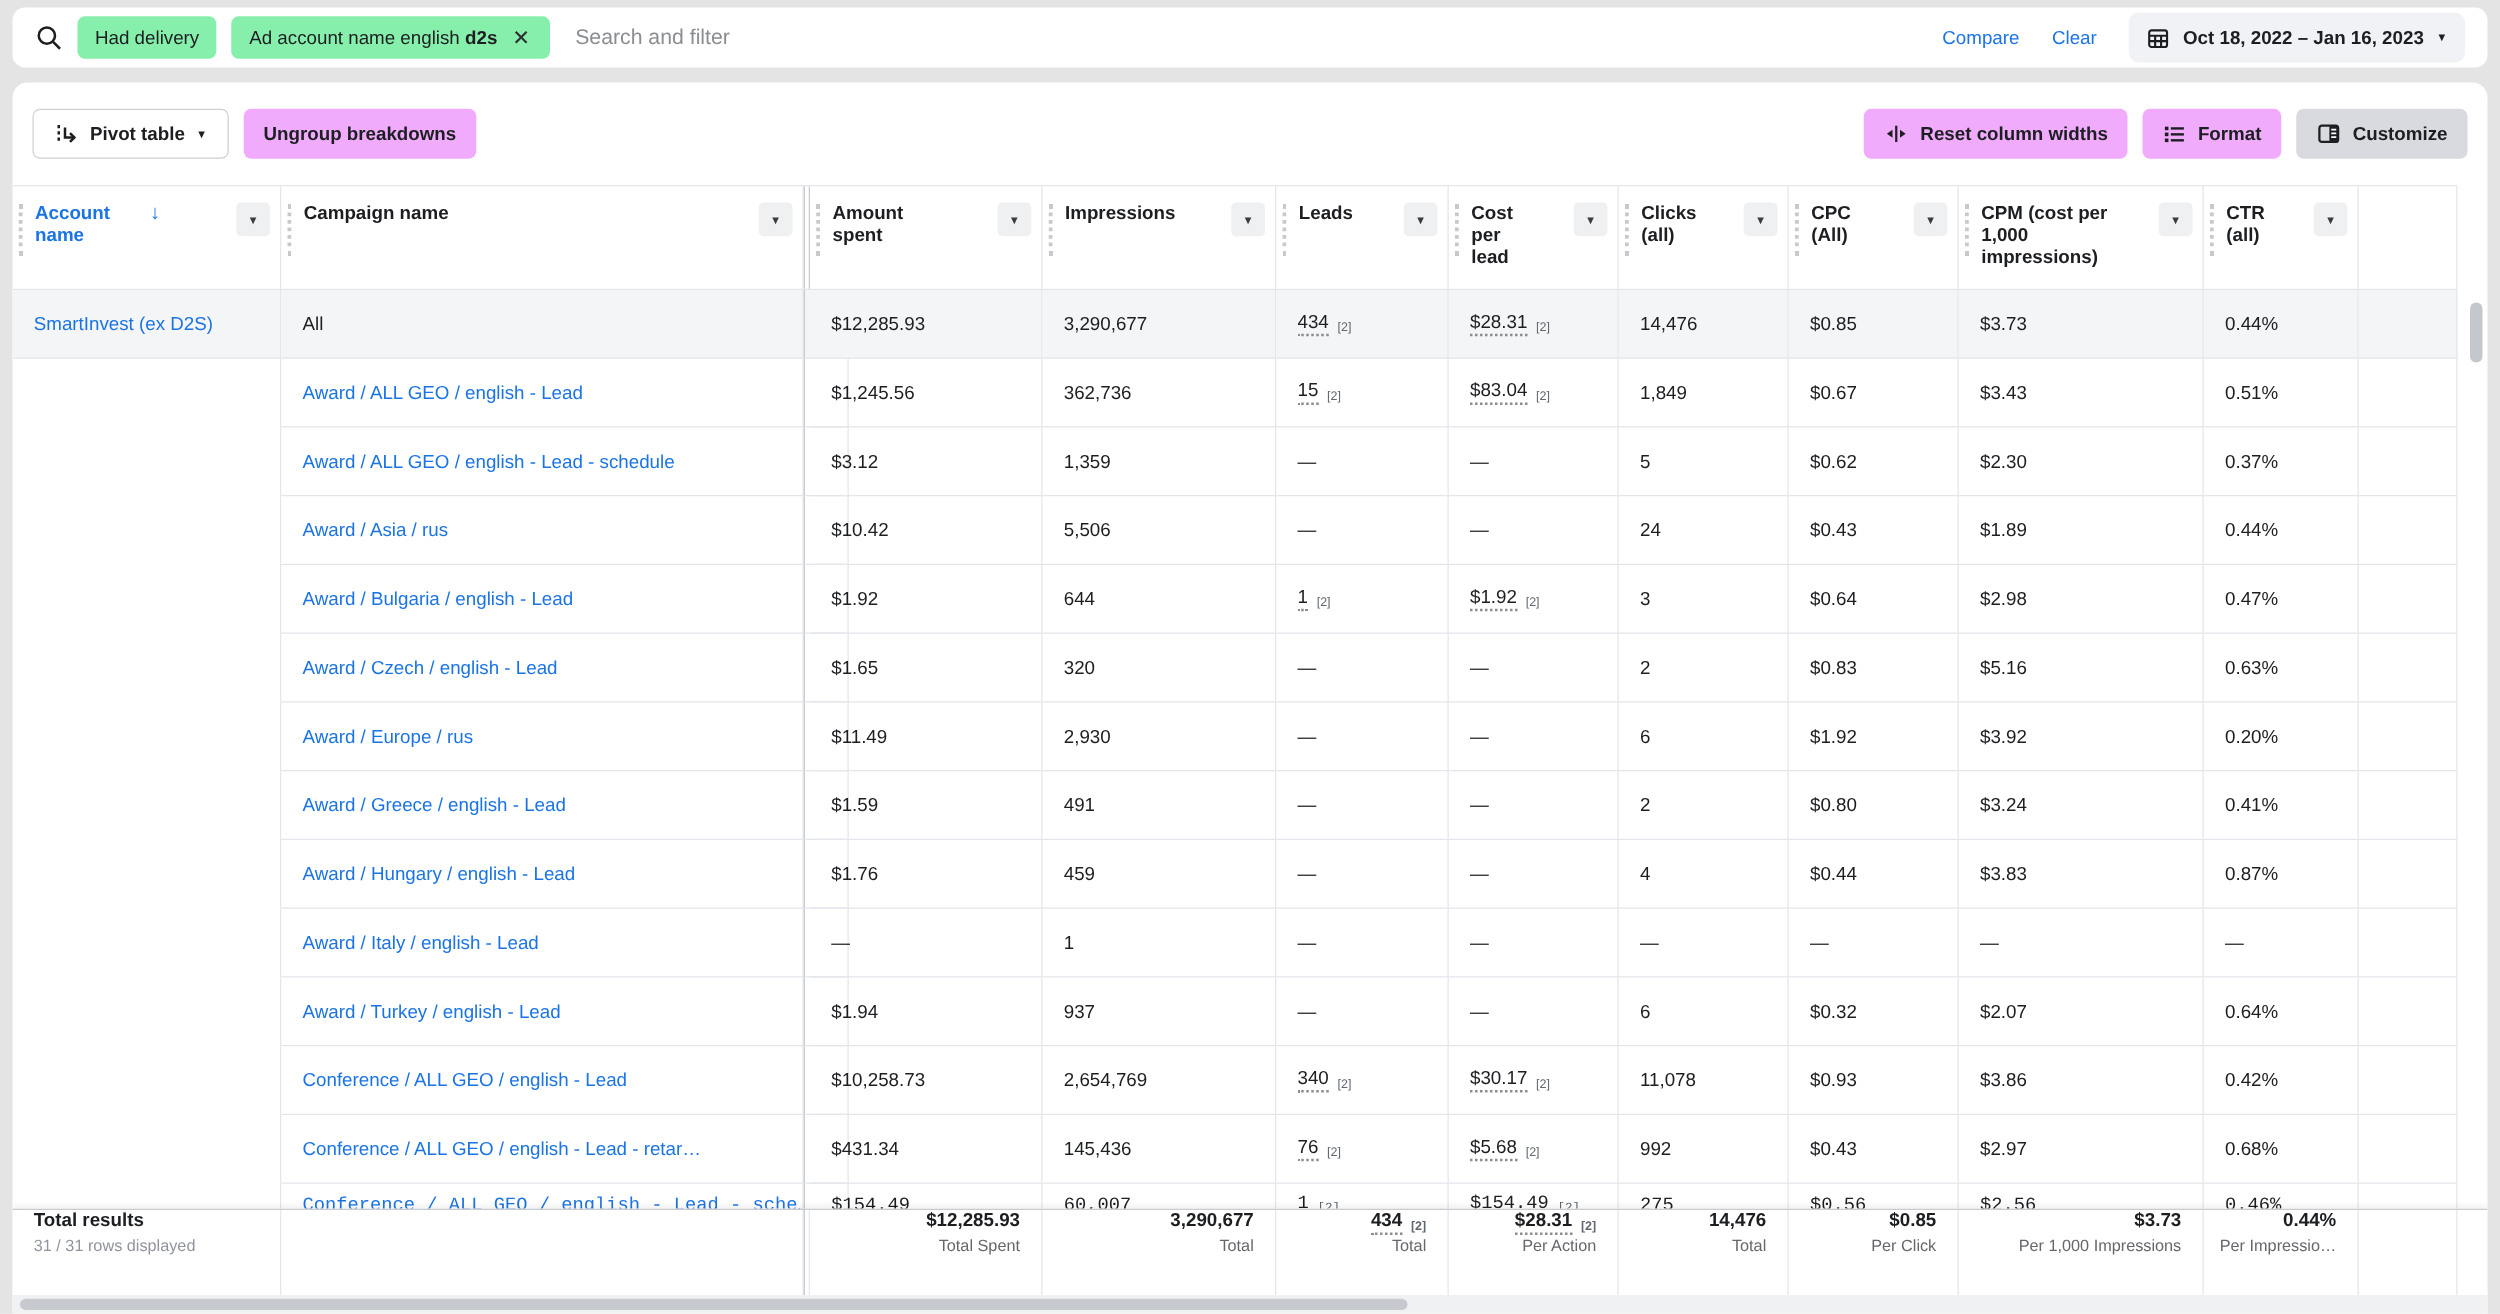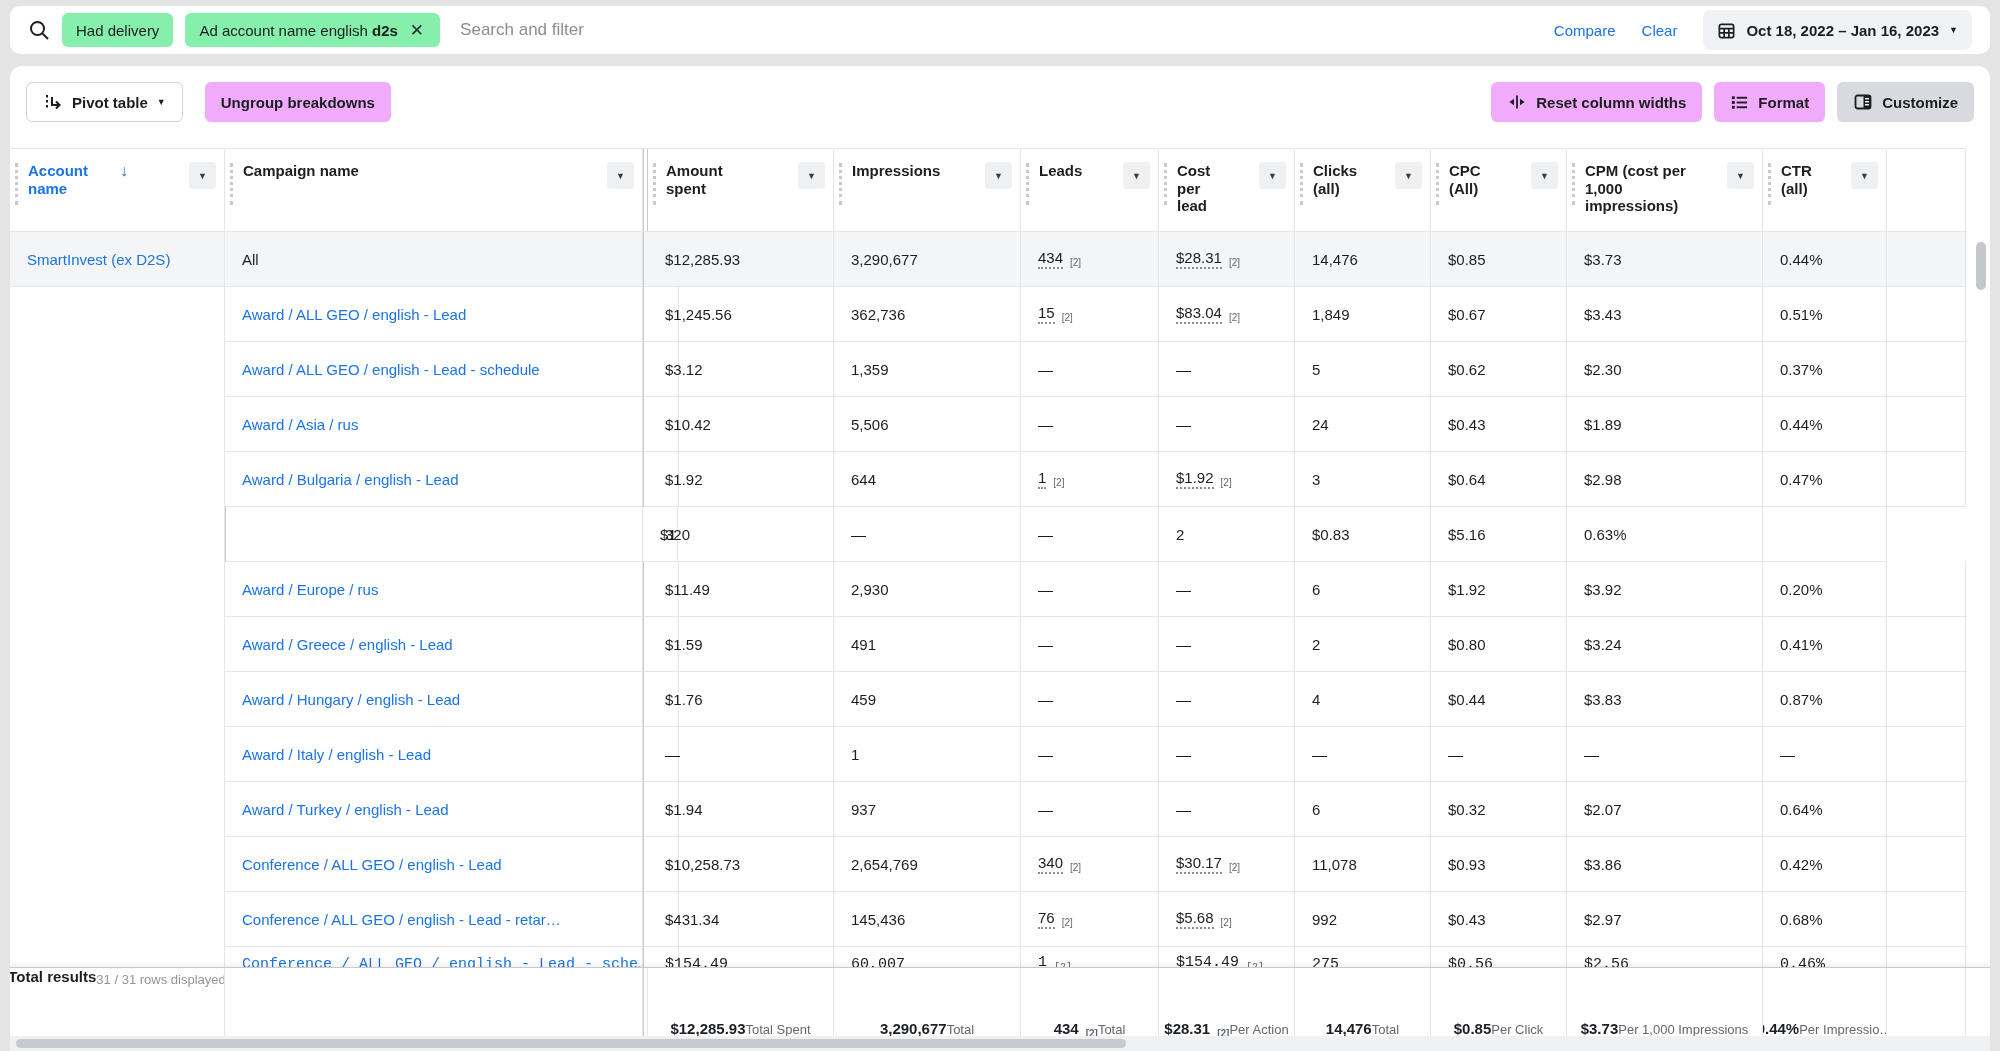--- a/index.html
+++ b/index.html
@@ -56,22 +56,22 @@
     margin:12px 10px 0;
     height:985px;
     background:#fff;
     border-radius:12px 12px 0 0;
     overflow:hidden;
   }
   .toolbar {
     height:82px;
     padding:16px;
     display:flex;
-    align-items:flex-start;
-    gap:22px;
+    align-items:center;
+    gap:12px;
   }
   .btn {
     height:40px; border-radius:6px;
     display:inline-flex; align-items:center; gap:9px;
     padding:0 16px;
     font-size:15px; font-weight:600; color:#1c1e21;
     background:#f0abfc; border:none; cursor:pointer; font-family:inherit;
     white-space:nowrap;
   }
   .btn.outline { background:#fff; border:1px solid #ced0d4; }
@@ -127,21 +127,21 @@
   
   .tfoot {
     position:relative;
     border-top:1px solid #c8cacd;
     box-shadow:0 -3px 5px rgba(0,0,0,.06);
     background:#fff;
     height:69px;
   }
   .fcell {
     height:69px; padding:0 17px;
-    display:flex; flex-direction:row; justify-content:center; align-items:flex-end;
+    display:flex; flex-direction:column; justify-content:flex-start; align-items:flex-end;
     border-right:1px solid #e4e6eb;
     white-space:nowrap; overflow:hidden;
   }
   .fcell .fv { font-size:15px; font-weight:700; color:#1c1e21; }
   .fcell .fl { font-size:13px; color:#65676b; margin-top:4px; }
   .fcell.left { align-items:flex-start; }
   .fcell.left .ft { font-size:15px; font-weight:700; }
   .fcell.left .fs { font-size:13px; color:#90949c; margin-top:4px; }
 
   
@@ -496,20 +496,23 @@
           <div class="cell">
             <span>$2.98</span>
           </div>
           <div class="cell">
             <span>0.47%</span>
           </div>
           <div class="cell empty"></div>
         </div>
         <div class="grid-row row">
           <div class="cell account-cell"></div>
+          <div class="cell">
+            <span class="link">Award / Czech / english - Lead</span>
+          </div>
           <div class="cell divider-col"></div>
           <div class="cell">
             <span>$1.65</span>
           </div>
           <div class="cell">
             <span>320</span>
           </div>
           <div class="cell">
             <span>—</span>
           </div>

